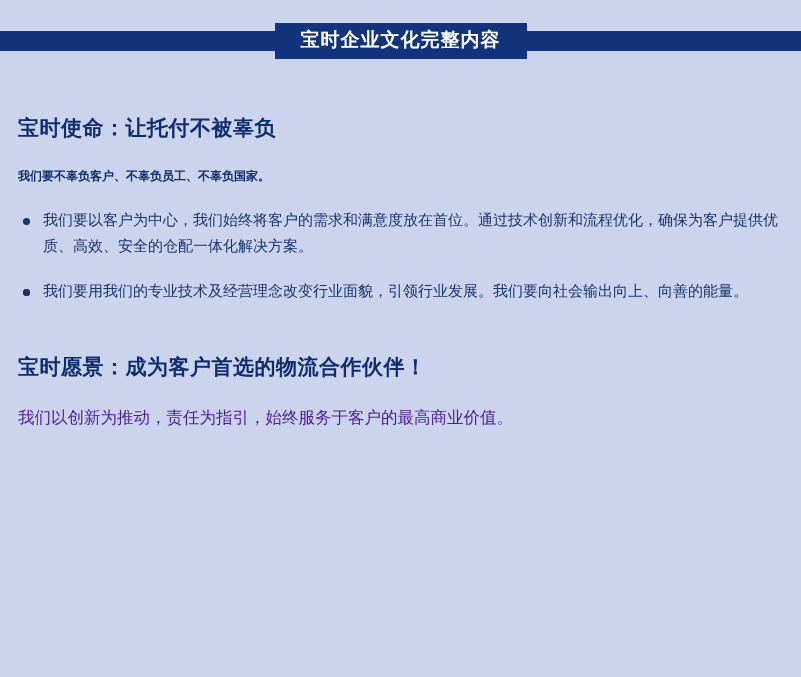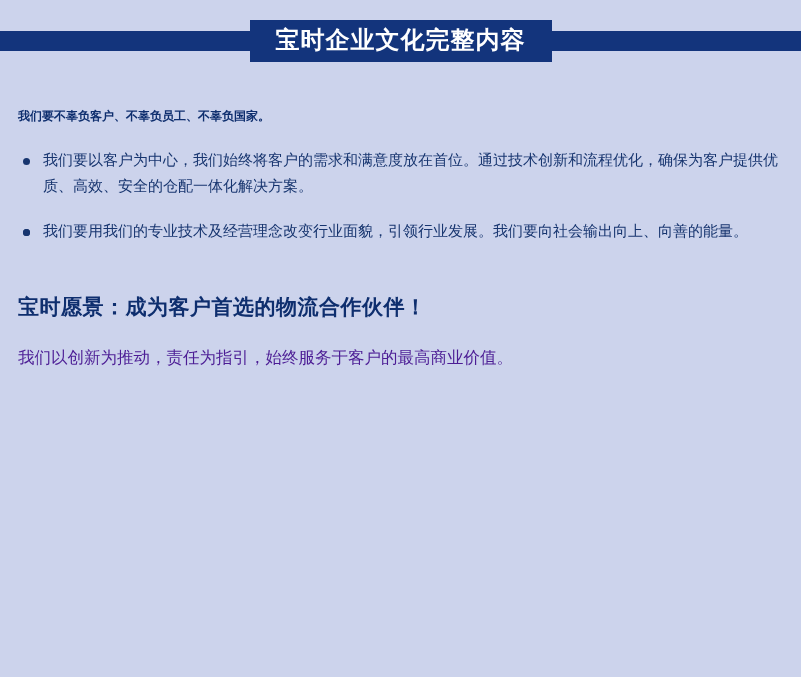--- a/index.html
+++ b/index.html
@@ -34,21 +34,21 @@
     left: 0;
     right: 0;
     height: 20px;
     background: #13347c;
   }
   .header-title {
     position: relative;
     z-index: 2;
     background: #13347c;
     color: #ffffff;
-    font-size: 24px;
+    font-size: 19px;
     font-weight: bold;
     letter-spacing: 1px;
     padding: 6px 26px 8px 26px;
     line-height: 1.15;
   }
   
   .content {
     padding: 0 18px 0 18px;
   }
   .section-heading {
@@ -104,20 +104,21 @@
 
 <div class="page">
 
   <div class="header">
     <div class="header-bar"></div>
     <div class="header-title">宝时企业文化完整内容</div>
   </div>
 
   <div class="content">
 
+    <div class="section-heading">宝时使命：让托付不被辜负</div>
 
     <div class="sub-lead">我们要不辜负客户、不辜负员工、不辜负国家。</div>
 
     <ul class="bullets">
       <li>
         <span class="dot"></span>
         <span>我们要以客户为中心，我们始终将客户的需求和满意度放在首位。通过技术创新和流程优化，确保为客户提供优质、高效、安全的仓配一体化解决方案。</span>
       </li>
       <li>
         <span class="dot"></span>

